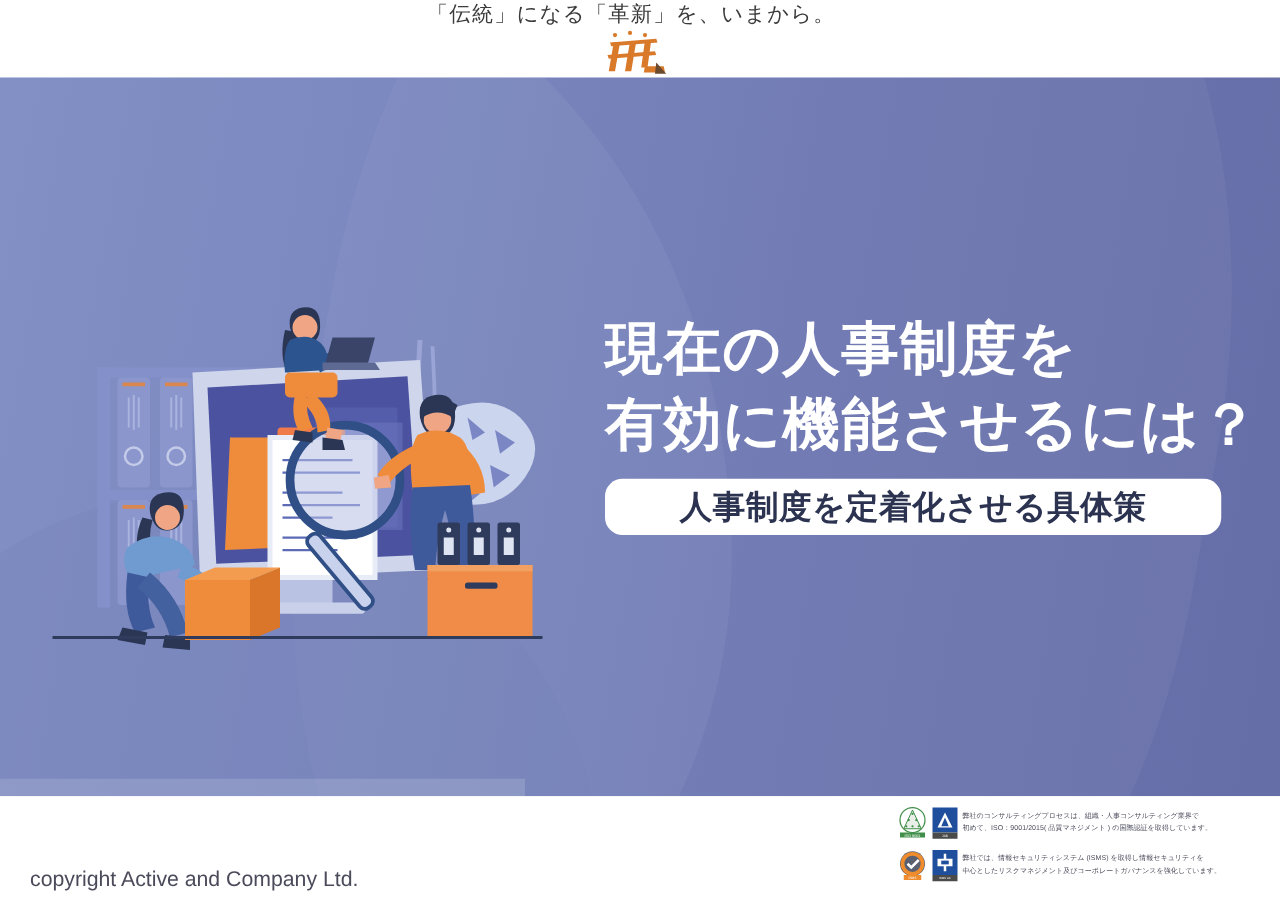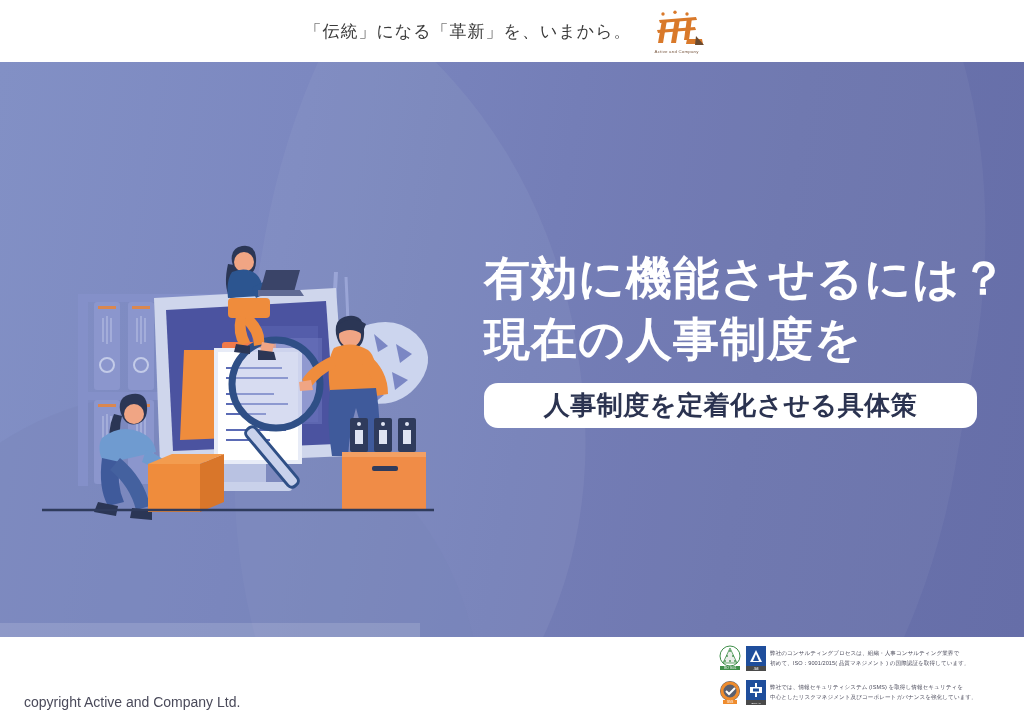--- a/index.html
+++ b/index.html
@@ -8,21 +8,21 @@
     font-family:"Liberation Sans", sans-serif;
     background:#ffffff;
     position:relative;
     overflow:hidden;
   }
 
   
   .header {
     position:absolute; left:0; top:0; width:1024px; height:62px;
     background:#ffffff;
-    display:flex; align-items:center; justify-content:center;
+    display:flex; align-items:center; justify-content:space-between;flex-direction:column;
   }
   .tagline {
     font-family:"Liberation Serif", serif;
     font-size:17px; color:#3b3b3b; letter-spacing:1px;
     white-space:nowrap;
     margin-right:14px;
   }
   .brand-logo { width:62px; height:44px; position:relative; margin-right:12px; }
   .brand-caption {
     position:absolute; bottom:-1px; left:0; width:100%;
@@ -78,21 +78,21 @@
   .illustration { position:absolute; left:36px; top:140px; width:420px; height:320px; }
   .illustration svg { display:block; }
 
   
   .footer {
     position:absolute; left:0; top:637px; width:1024px; height:87px;
     background:#ffffff;
   }
   .copyright {
     position:absolute; left:24px; top:57px;
-    font-size:14px; color:#4a4a5a;
+    font-size:17px; color:#4a4a5a;
   }
   .cert-area { position:absolute; left:718px; top:8px; width:300px; }
   .cert-row { display:flex; align-items:center; margin-bottom:7px; }
   .cert-badges { display:flex; align-items:center; width:52px; flex:0 0 52px; }
   .cert-badge { width:24px; height:27px; margin-right:2px; }
   .cert-text {
     font-size:5.6px; line-height:1.62; color:#4c4c5c;
     letter-spacing:.05px; white-space:nowrap;
   }
 </style>
@@ -304,22 +304,22 @@
         <rect x="306" y="250" width="84" height="58" fill="#f08c47"></rect>
         <rect x="306" y="250" width="84" height="5" fill="#f3a063"></rect>
         <rect x="336" y="264" width="26" height="5" rx="2" fill="#2f3b5c"></rect>
       </g>
 
       <line x1="6" y1="308" x2="398" y2="308" stroke="#2f3b5c" stroke-width="2.4"></line>
     </svg>
   </div>
 
   <div class="title-block">
+    <div class="title-line">現在の人事制度を</div>
     <div class="title-line">有効に機能させるには？</div>
-    <div class="title-line">現在の人事制度を</div>
     <div class="subtitle-box">
       <span class="subtitle-text">人事制度を定着化させる具体策</span>
     </div>
   </div>
 </div>
 
 <div class="footer">
   <div class="copyright">copyright Active and Company Ltd.</div>
 
   <div class="cert-area">

